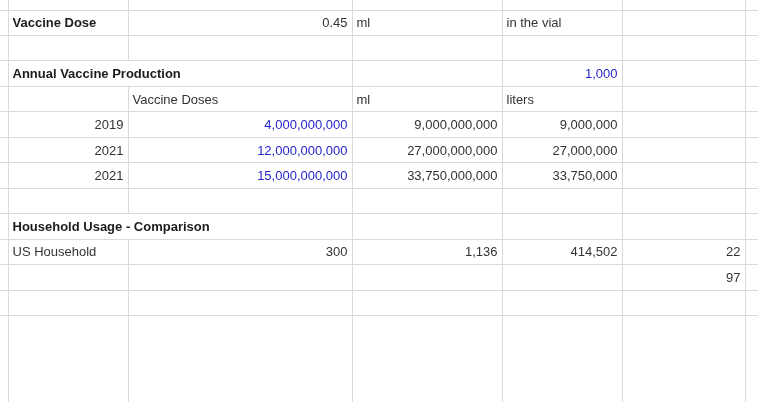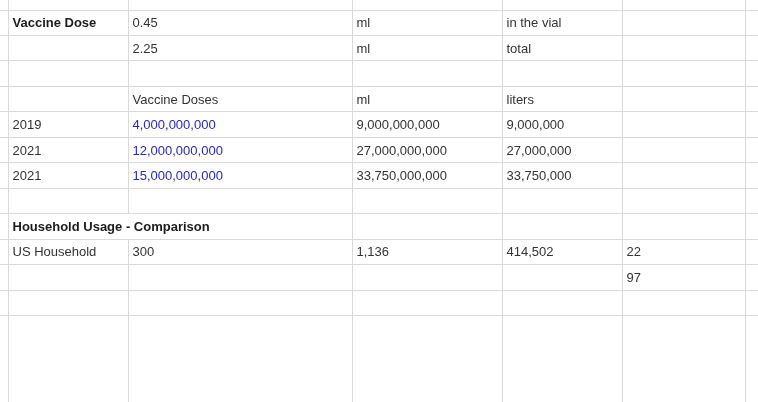--- a/index.html
+++ b/index.html
@@ -21,21 +21,21 @@
     overflow:visible;
     vertical-align:middle;
     height:auto;
   }
   td:last-child{border-right:none;}
   tr:last-child td{border-bottom:none;}
   tr{height:25.47px;}
   tr.rt{height:10px;}
   tr.rb{height:auto;}
   .b{font-weight:700;color:#1c1c1c;}
-  .r{}
+  .r{text-align:right;}
   .blue{color:#2626cc;}
 </style>
 </head>
 <body>
 
 <div class="sheet">
 <table class="grid">
   <colgroup>
     <col style="width:8px">
         <col style="width:120px">
@@ -59,40 +59,39 @@
 
   <tr>
     <td></td>
     <td class="b">Vaccine Dose</td>
     <td class="r">0.45</td>
     <td>ml</td>
     <td>in the vial</td>
     <td></td>
     <td></td>
   </tr>
-  <tr>
-    <td></td>
-    <td></td>
-    <td class="r">2.25</td>
-    <td>ml</td>
-    <td>total</td>
-    <td></td>
-    <td></td>
-  </tr>
 
   <tr>
     <td></td>
     <td></td>
     <td></td>
     <td></td>
     <td></td>
     <td></td>
     <td></td>
   </tr>
 
+  <tr>
+    <td></td>
+    <td colspan="2" class="b">Annual Vaccine Production</td>
+    <td></td>
+    <td class="r blue">1,000</td>
+    <td></td>
+    <td></td>
+  </tr>
   <tr>
     <td></td>
     <td></td>
     <td>Vaccine Doses</td>
     <td>ml</td>
     <td>liters</td>
     <td></td>
     <td></td>
   </tr>
   <tr>

